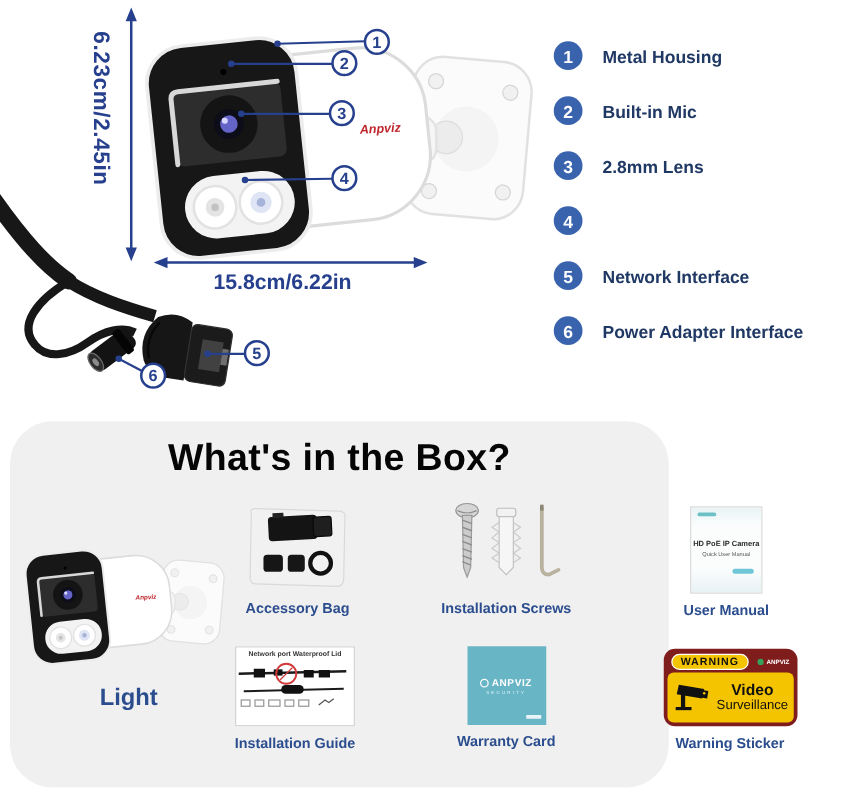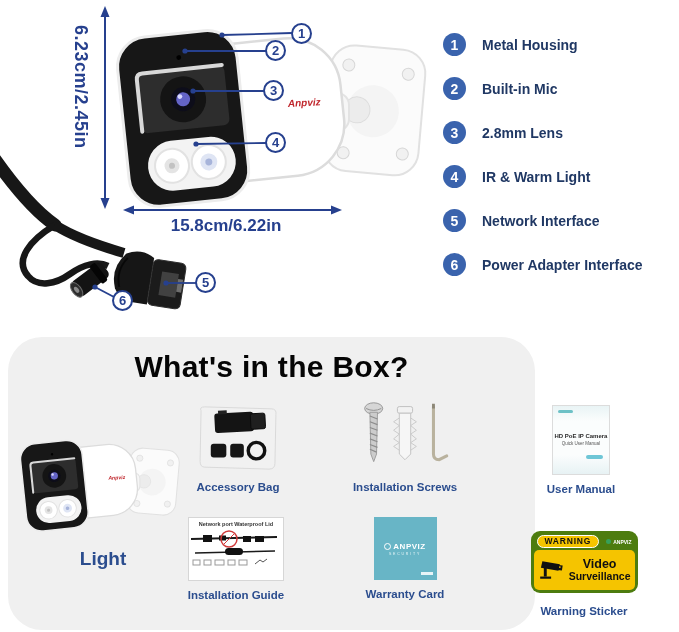--- a/index.html
+++ b/index.html
@@ -39,32 +39,32 @@
   .guide-card{width:96px;height:64px;margin:0 auto;background:#fff;border:1px solid #d6d6d6;box-sizing:border-box;padding-top:3px;}
   .guide-title{font-size:5.5px;font-weight:bold;color:#333;}
   
   .warranty-card{width:63px;height:63px;margin:0 auto;background:#68b5c6;position:relative;
     display:flex;flex-direction:column;align-items:center;justify-content:center;}
   .w-brand{color:#fff;font-size:8px;font-weight:bold;letter-spacing:.5px;display:flex;align-items:center;gap:2px;}
   .w-logo-icon{width:7px;height:7px;border:1.5px solid #fff;border-radius:50%;display:inline-block;box-sizing:border-box;}
   .w-sub{color:#eaf7f9;font-size:3.5px;letter-spacing:1.8px;margin-top:1px;}
   .w-corner{position:absolute;right:4px;bottom:5px;width:12px;height:3px;background:rgba(255,255,255,.85);}
   
-  .sticker{width:107px;height:62px;margin:12px auto;background:#4d7c0f;border-radius:9px;
+  .sticker{width:107px;height:62px;margin:0 auto;background:#7f1d1d;border-radius:9px;
            padding:3px;box-sizing:border-box;position:relative;}
   .sticker-top{height:15px;display:flex;align-items:center;justify-content:space-between;padding:0 3px;}
   .sticker-warning{background:#f5c400;border:1.5px solid #fff;border-radius:9px;color:#111;
                    font-weight:bold;font-size:8.5px;padding:0 7px;line-height:11px;letter-spacing:.8px;}
   .sticker-brand{color:#fff;font-size:5px;font-weight:bold;display:flex;align-items:center;gap:2px;}
   .sticker-brand::before{content:"";width:5px;height:5px;border-radius:50%;background:#37a05a;display:inline-block;}
   .sticker-body{position:absolute;left:3px;right:3px;top:19px;bottom:3px;background:#f5c400;border-radius:5px;
                 display:flex;align-items:center;padding:2px 4px;box-sizing:border-box;}
   .sticker-text{flex:1;text-align:center;margin-left:2px;}
   .sticker-line1{font-size:12.5px;font-weight:bold;color:#101010;line-height:13px;}
-  .sticker-line2{font-size:10.5px;font-weight:bold;color:#101010;line-height:11px;}
+  .sticker-line2{font-size:10.5px;font-weight:normal;color:#101010;line-height:11px;}
 </style>
 </head>
 <body>
 
 <div class="stage">
 
   <svg class="art-layer" viewBox="0 0 679 335">
     <defs>
       <symbol id="cam" viewBox="0 0 345 200">
 
@@ -169,21 +169,20 @@
     <div class="legend-row">
       <span class="legend-num">2</span>
       <span class="legend-label">Built-in Mic</span>
     </div>
     <div class="legend-row">
       <span class="legend-num">3</span>
       <span class="legend-label">2.8mm Lens</span>
     </div>
     <div class="legend-row">
       <span class="legend-num">4</span>
-      <span class="legend-label">IR &amp; Warm Light</span>
     </div>
     <div class="legend-row">
       <span class="legend-num">5</span>
       <span class="legend-label">Network Interface</span>
     </div>
     <div class="legend-row">
       <span class="legend-num">6</span>
       <span class="legend-label">Power Adapter Interface</span>
     </div>
   </div>

